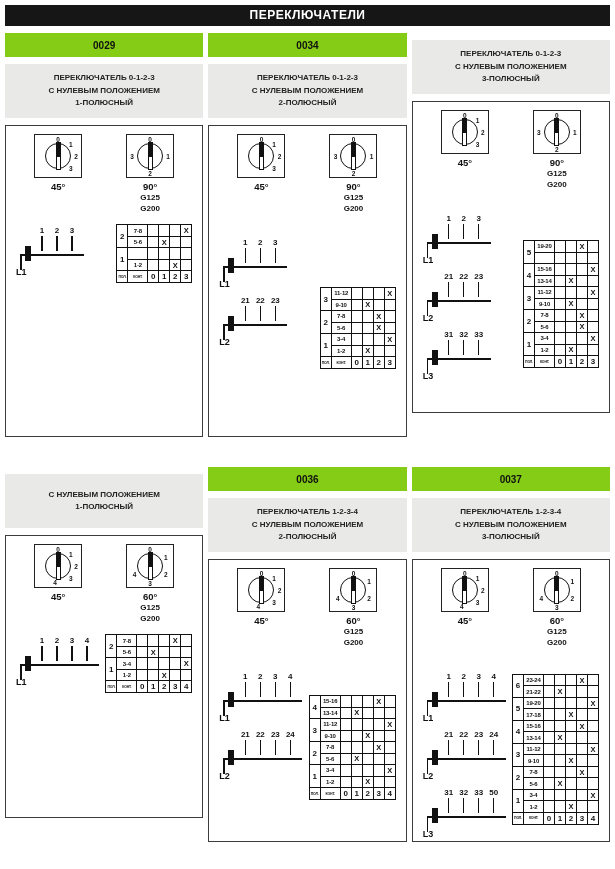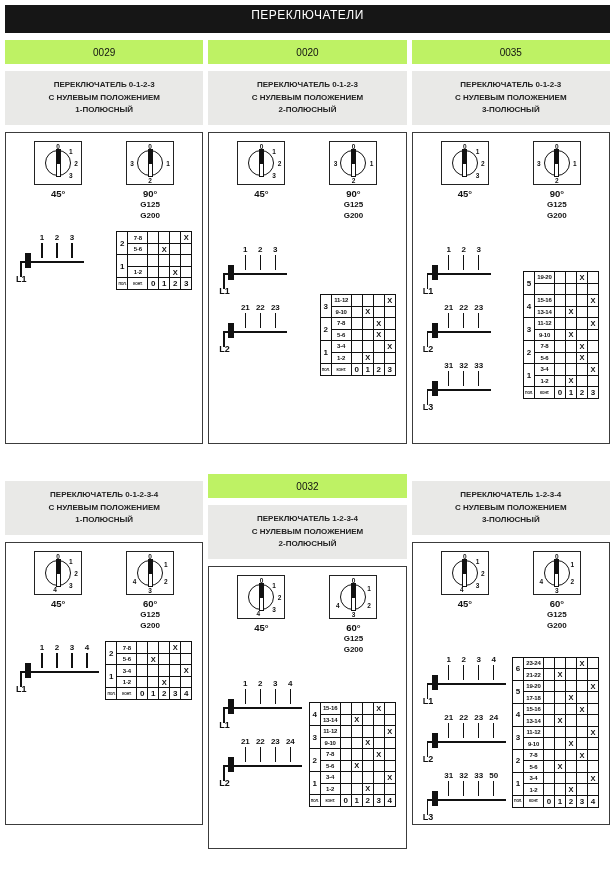--- a/index.html
+++ b/index.html
@@ -2,31 +2,31 @@
 <html><head>
 <meta charset="utf-8">
 <style>
   html,body { margin:0; padding:0; background:#fff; }
   body {
     width:615px; height:869px; box-sizing:border-box; padding:5px;
     font-family:"Liberation Sans", sans-serif; color:#111;
     position:relative; overflow:hidden;
   }
   .title-bar {
-    background:#161616; color:#fff; font-weight:normal; font-size:12px;
-    text-align:center; height:28px; line-height:21px; letter-spacing:.5px;
+    background:#161616; color:#fff; font-weight:bold; font-size:12px;
+    text-align:center; height:21px; line-height:21px; letter-spacing:.5px;
   }
   .grid {
     display:grid; grid-template-columns:repeat(3,1fr);
     column-gap:5px; row-gap:30px; margin-top:7px;
   }
   .cell { display:flex; flex-direction:column; }
   .code-bar {
-    background:#bef264; height:24px; display:flex; align-items:center;
-    justify-content:center; font-weight:normal; font-size:10px; color:#111;
+    background:#84cc16; height:24px; display:flex; align-items:center;
+    justify-content:center; font-weight:bold; font-size:10px; color:#111;
   }
   .desc {
     background:#E9E9E7; height:54px; margin-top:7px; display:flex;
     flex-direction:column; justify-content:center; text-align:center;
     font-weight:bold; font-size:8px; line-height:1.55; color:#222;
   }
   .panel {
     border:1.5px solid #3c3c3c; margin-top:7px; background:#fff;
     display:flex; flex-direction:column; box-sizing:border-box;
   }
@@ -164,21 +164,21 @@
                   <td class="fcell scell">2</td>
                   <td class="fcell scell">3</td>
                 </tr>
               </tbody>
             </table>
           </div>
         </div>
       </div>
     </div>
     <div class="cell">
-      <div class="code-bar">0020</div>
+      <div class="code-bar">0034</div>
       <div class="desc">
         <div>ПЕРЕКЛЮЧАТЕЛЬ 0-1-2-3</div>
         <div>С НУЛЕВЫМ ПОЛОЖЕНИЕМ</div>
         <div>2-ПОЛЮСНЫЙ</div>
       </div>
       <div class="panel" style="height: 312px;">
         <div class="knobs">
           <div class="knob-col">
             <div class="knob-box">
               <div class="knob-circle"></div>
@@ -287,21 +287,20 @@
                   <td class="fcell scell">2</td>
                   <td class="fcell scell">3</td>
                 </tr>
               </tbody>
             </table>
           </div>
         </div>
       </div>
     </div>
     <div class="cell">
-      <div class="code-bar">0035</div>
       <div class="desc">
         <div>ПЕРЕКЛЮЧАТЕЛЬ 0-1-2-3</div>
         <div>С НУЛЕВЫМ ПОЛОЖЕНИЕМ</div>
         <div>3-ПОЛЮСНЫЙ</div>
       </div>
       <div class="panel" style="height: 312px;">
         <div class="knobs">
           <div class="knob-col">
             <div class="knob-box">
               <div class="knob-circle"></div>
@@ -453,21 +452,20 @@
                   <td class="fcell scell">3</td>
                 </tr>
               </tbody>
             </table>
           </div>
         </div>
       </div>
     </div>
     <div class="cell">
       <div class="desc">
-        <div>ПЕРЕКЛЮЧАТЕЛЬ 0-1-2-3-4</div>
         <div>С НУЛЕВЫМ ПОЛОЖЕНИЕМ</div>
         <div>1-ПОЛЮСНЫЙ</div>
       </div>
       <div class="panel" style="height: 283px;">
         <div class="knobs">
           <div class="knob-col">
             <div class="knob-box">
               <div class="knob-circle"></div>
               <div class="knob-pointer"></div>
               <div class="knob-pos" style="left: 18px; top: -0.5px;">0</div>
@@ -556,21 +554,21 @@
                   <td class="fcell scell">3</td>
                   <td class="fcell scell">4</td>
                 </tr>
               </tbody>
             </table>
           </div>
         </div>
       </div>
     </div>
     <div class="cell">
-      <div class="code-bar">0032</div>
+      <div class="code-bar">0036</div>
       <div class="desc">
         <div>ПЕРЕКЛЮЧАТЕЛЬ 1-2-3-4</div>
         <div>С НУЛЕВЫМ ПОЛОЖЕНИЕМ</div>
         <div>2-ПОЛЮСНЫЙ</div>
       </div>
       <div class="panel" style="height: 283px;">
         <div class="knobs">
           <div class="knob-col">
             <div class="knob-box">
               <div class="knob-circle"></div>
@@ -709,20 +707,21 @@
                   <td class="fcell scell">3</td>
                   <td class="fcell scell">4</td>
                 </tr>
               </tbody>
             </table>
           </div>
         </div>
       </div>
     </div>
     <div class="cell">
+      <div class="code-bar">0037</div>
       <div class="desc">
         <div>ПЕРЕКЛЮЧАТЕЛЬ 1-2-3-4</div>
         <div>С НУЛЕВЫМ ПОЛОЖЕНИЕМ</div>
         <div>3-ПОЛЮСНЫЙ</div>
       </div>
       <div class="panel" style="height: 283px;">
         <div class="knobs">
           <div class="knob-col">
             <div class="knob-box">
               <div class="knob-circle"></div>

